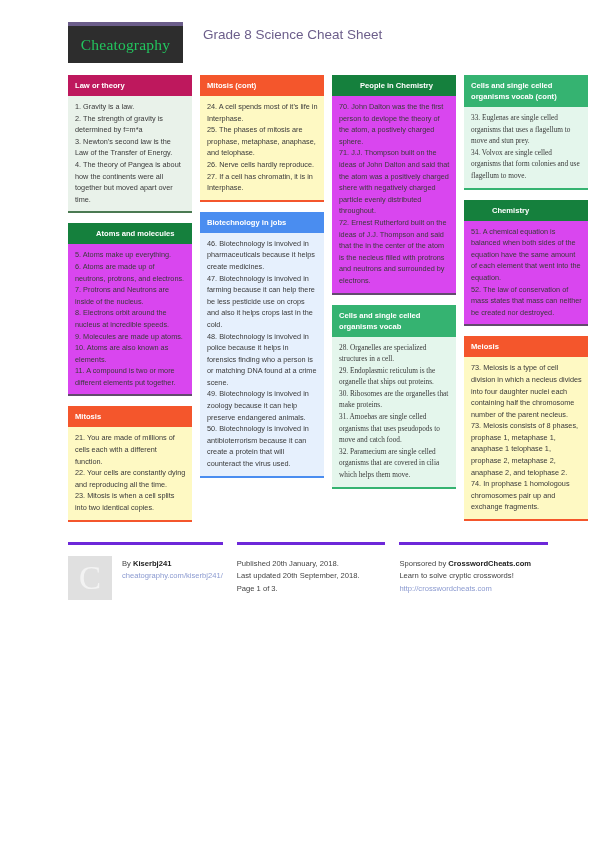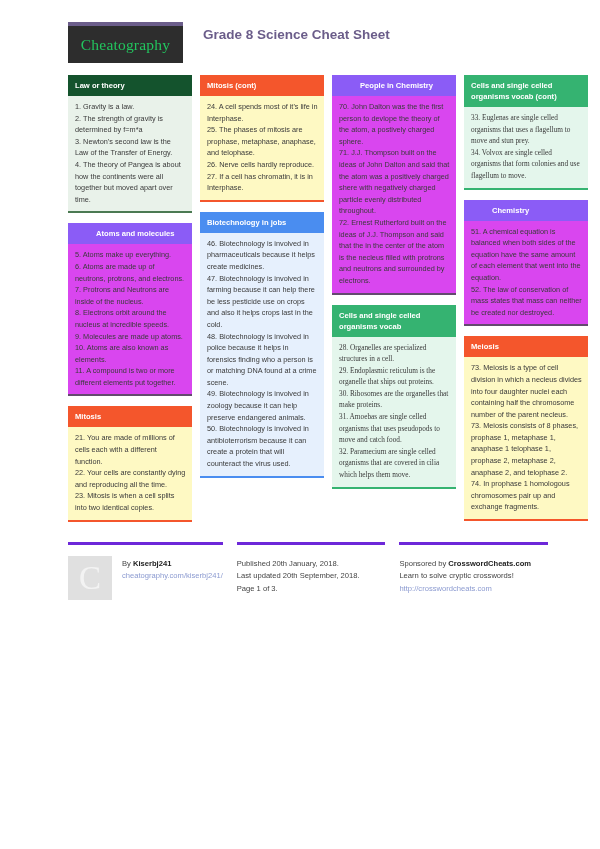--- a/index.html
+++ b/index.html
@@ -22,21 +22,21 @@
   .logo-text {
     color: #22c55e;
     font-family: "Liberation Serif", serif;
     font-size: 15.5px;
     letter-spacing: .2px;
   }
   .title-block { padding-left: 20px; padding-top: 4px; }
   .sheet-title {
     color: #6b5d8a;
     font-size: 13.5px;
-    font-weight: bold;
+    font-weight: normal;
     line-height: 17px;
   }
   .byline { font-size: 8.6px; color: #555; line-height: 14px; padding-top: 2px; }
   .byline a { color: #7b8fc4; text-decoration: none; }
   .byline .author { color: #7b8fc4; font-weight: bold; }
 
   
   .columns {
     display: flex;
     gap: 8px;
@@ -54,25 +54,25 @@
     line-height: 11px;
   }
   .card-body {
     font-size: 7.3px;
     line-height: 11.6px;
     color: #3a3a3a;
     padding: 5px 6px 6px 7px;
   }
 
   
-  .t-green  .card-title { background: #14532d; }
+  .t-green  .card-title { background: #be185d; }
   .t-green  .card-body  { background: #e9f2ea; border-bottom: 2px solid #4b7a52; }
   .t-orange .card-title { background: #f4562c; }
   .t-orange .card-body  { background: #fef9c3; border-bottom: 2px solid #f4562c; }
-  .t-purple .card-title { background: #8b5cf6; padding-left: 28px; }
+  .t-purple .card-title { background: #15803d; padding-left: 28px; }
   .t-purple .card-body  { background: #d946ef; border-bottom: 2px solid #634a6e; }
   .t-blue   .card-title { background: #4a8df0; }
   .t-blue   .card-body  { background: #e6f0fd; border-bottom: 2px solid #4a8df0; }
   .t-emerald .card-title { background: #35b371; }
   .t-emerald .card-body  { background: #e4f6ec; border-bottom: 2px solid #35b371; font-family: Liberation Serif, serif; }
 
   
   .footer {
     display: flex;
     padding: 6px 36px 0 52px;

